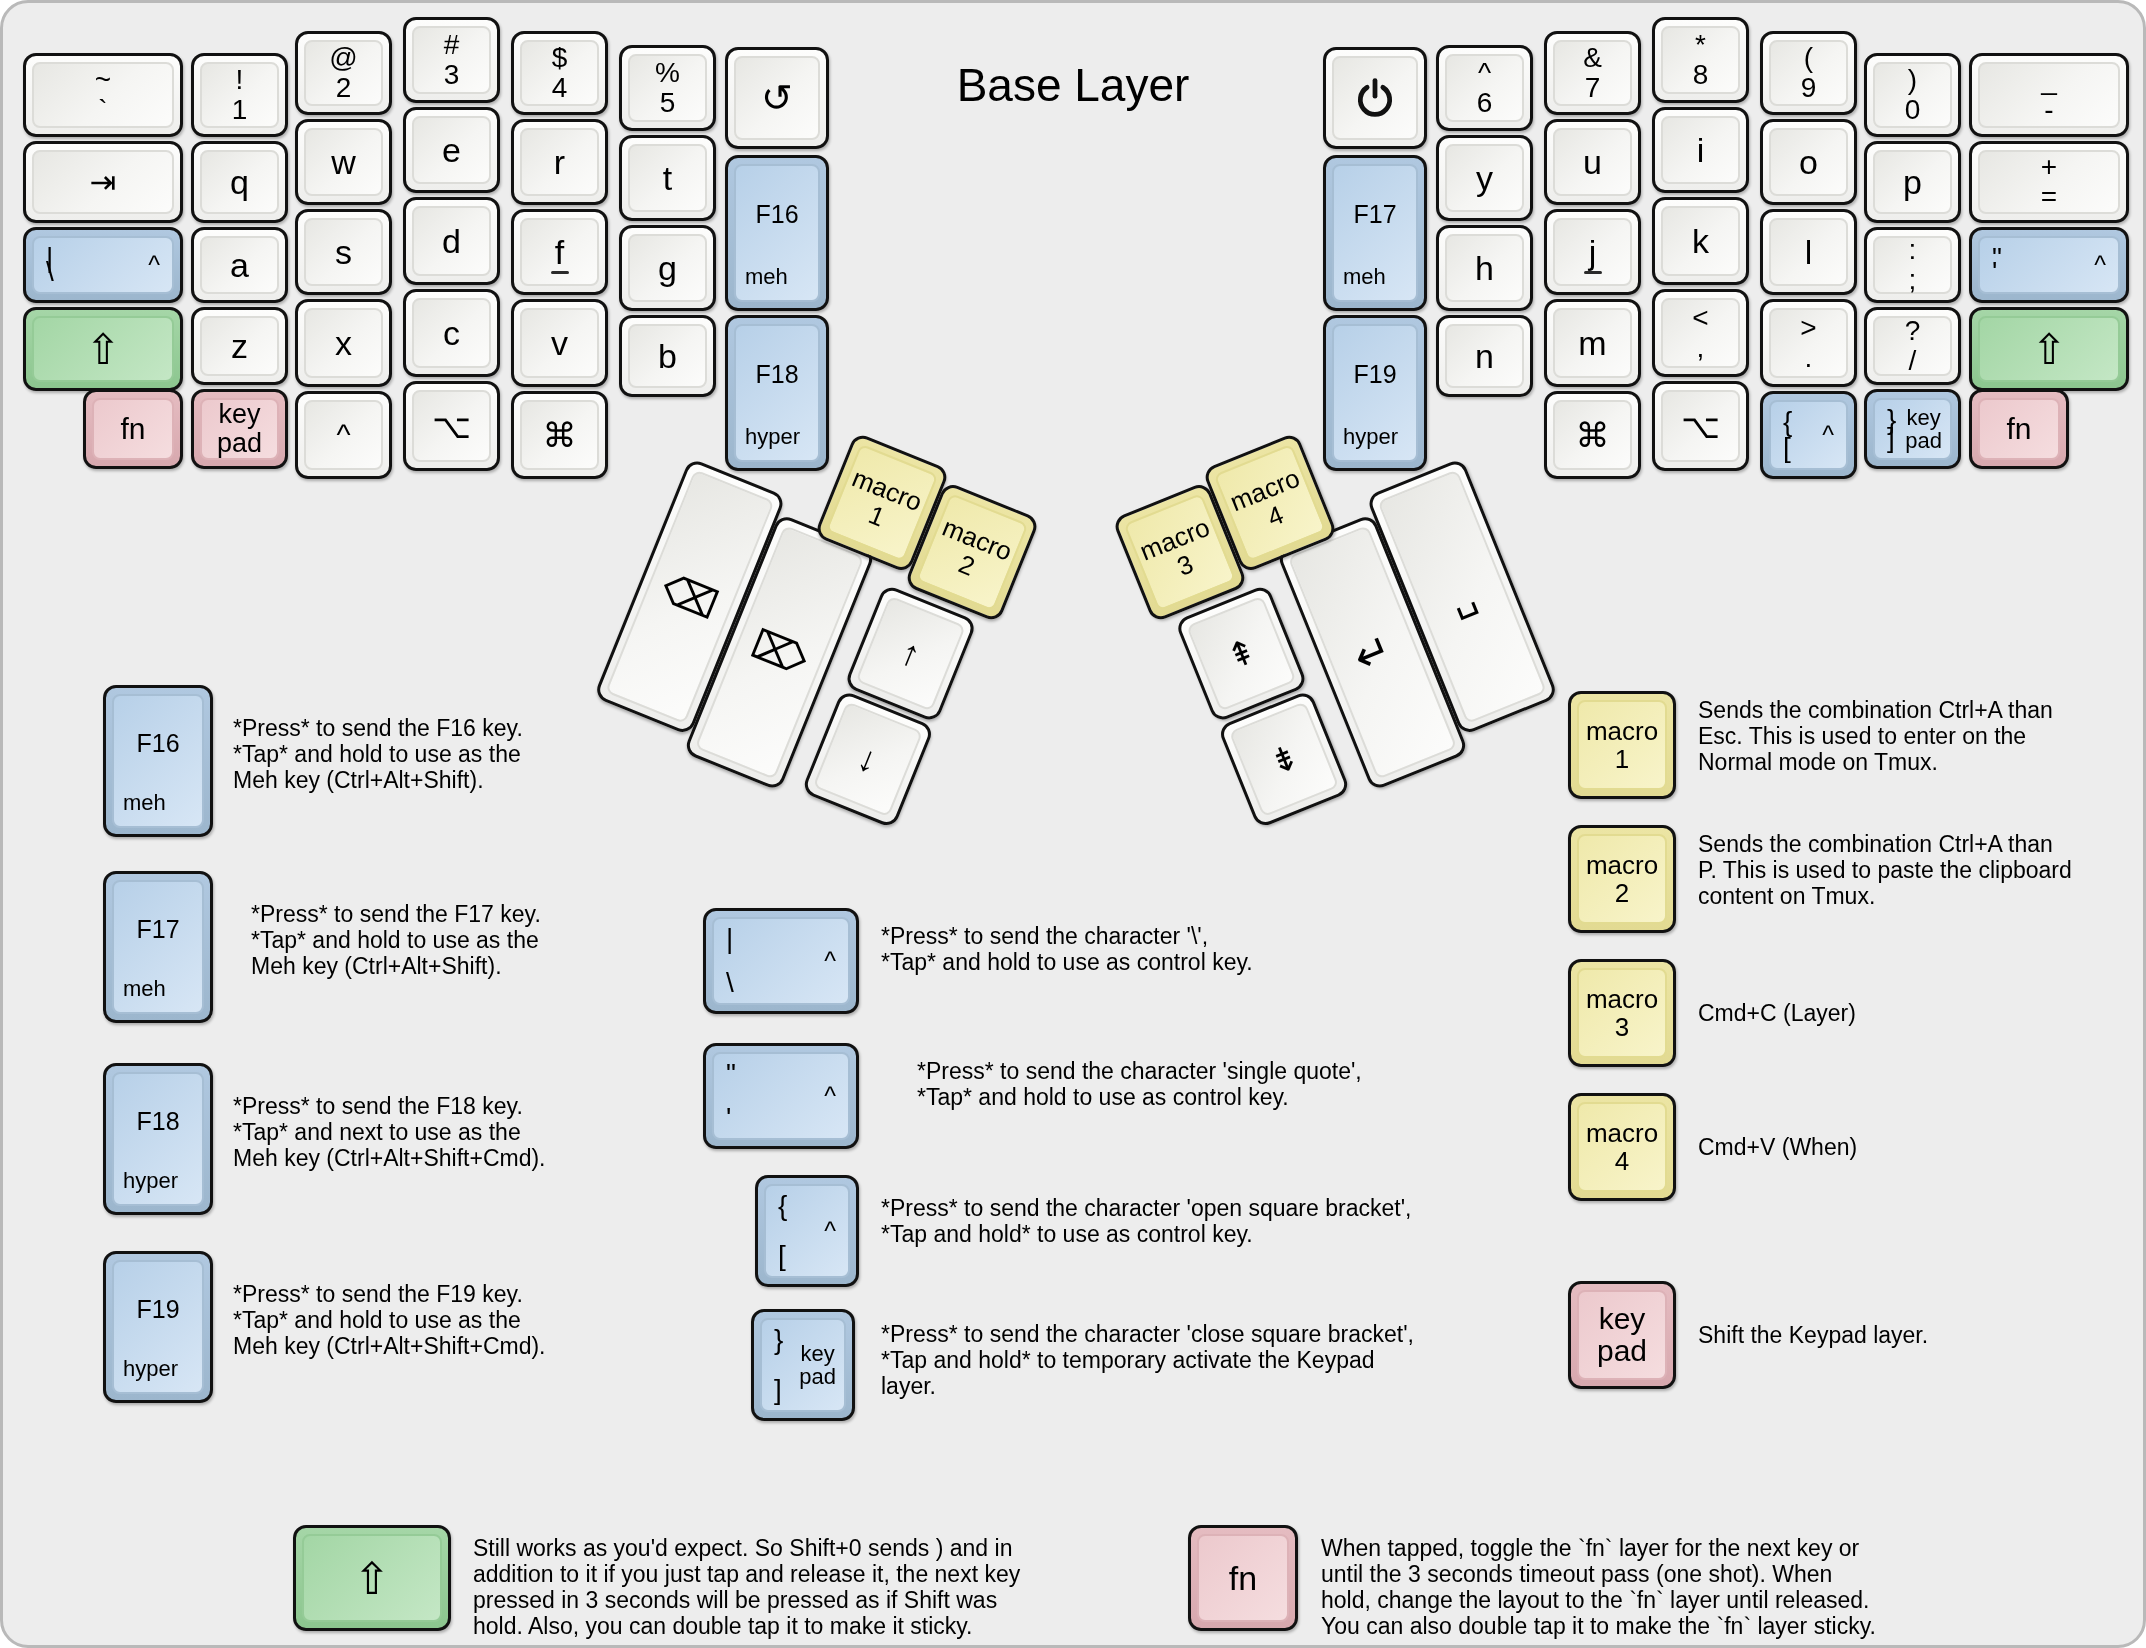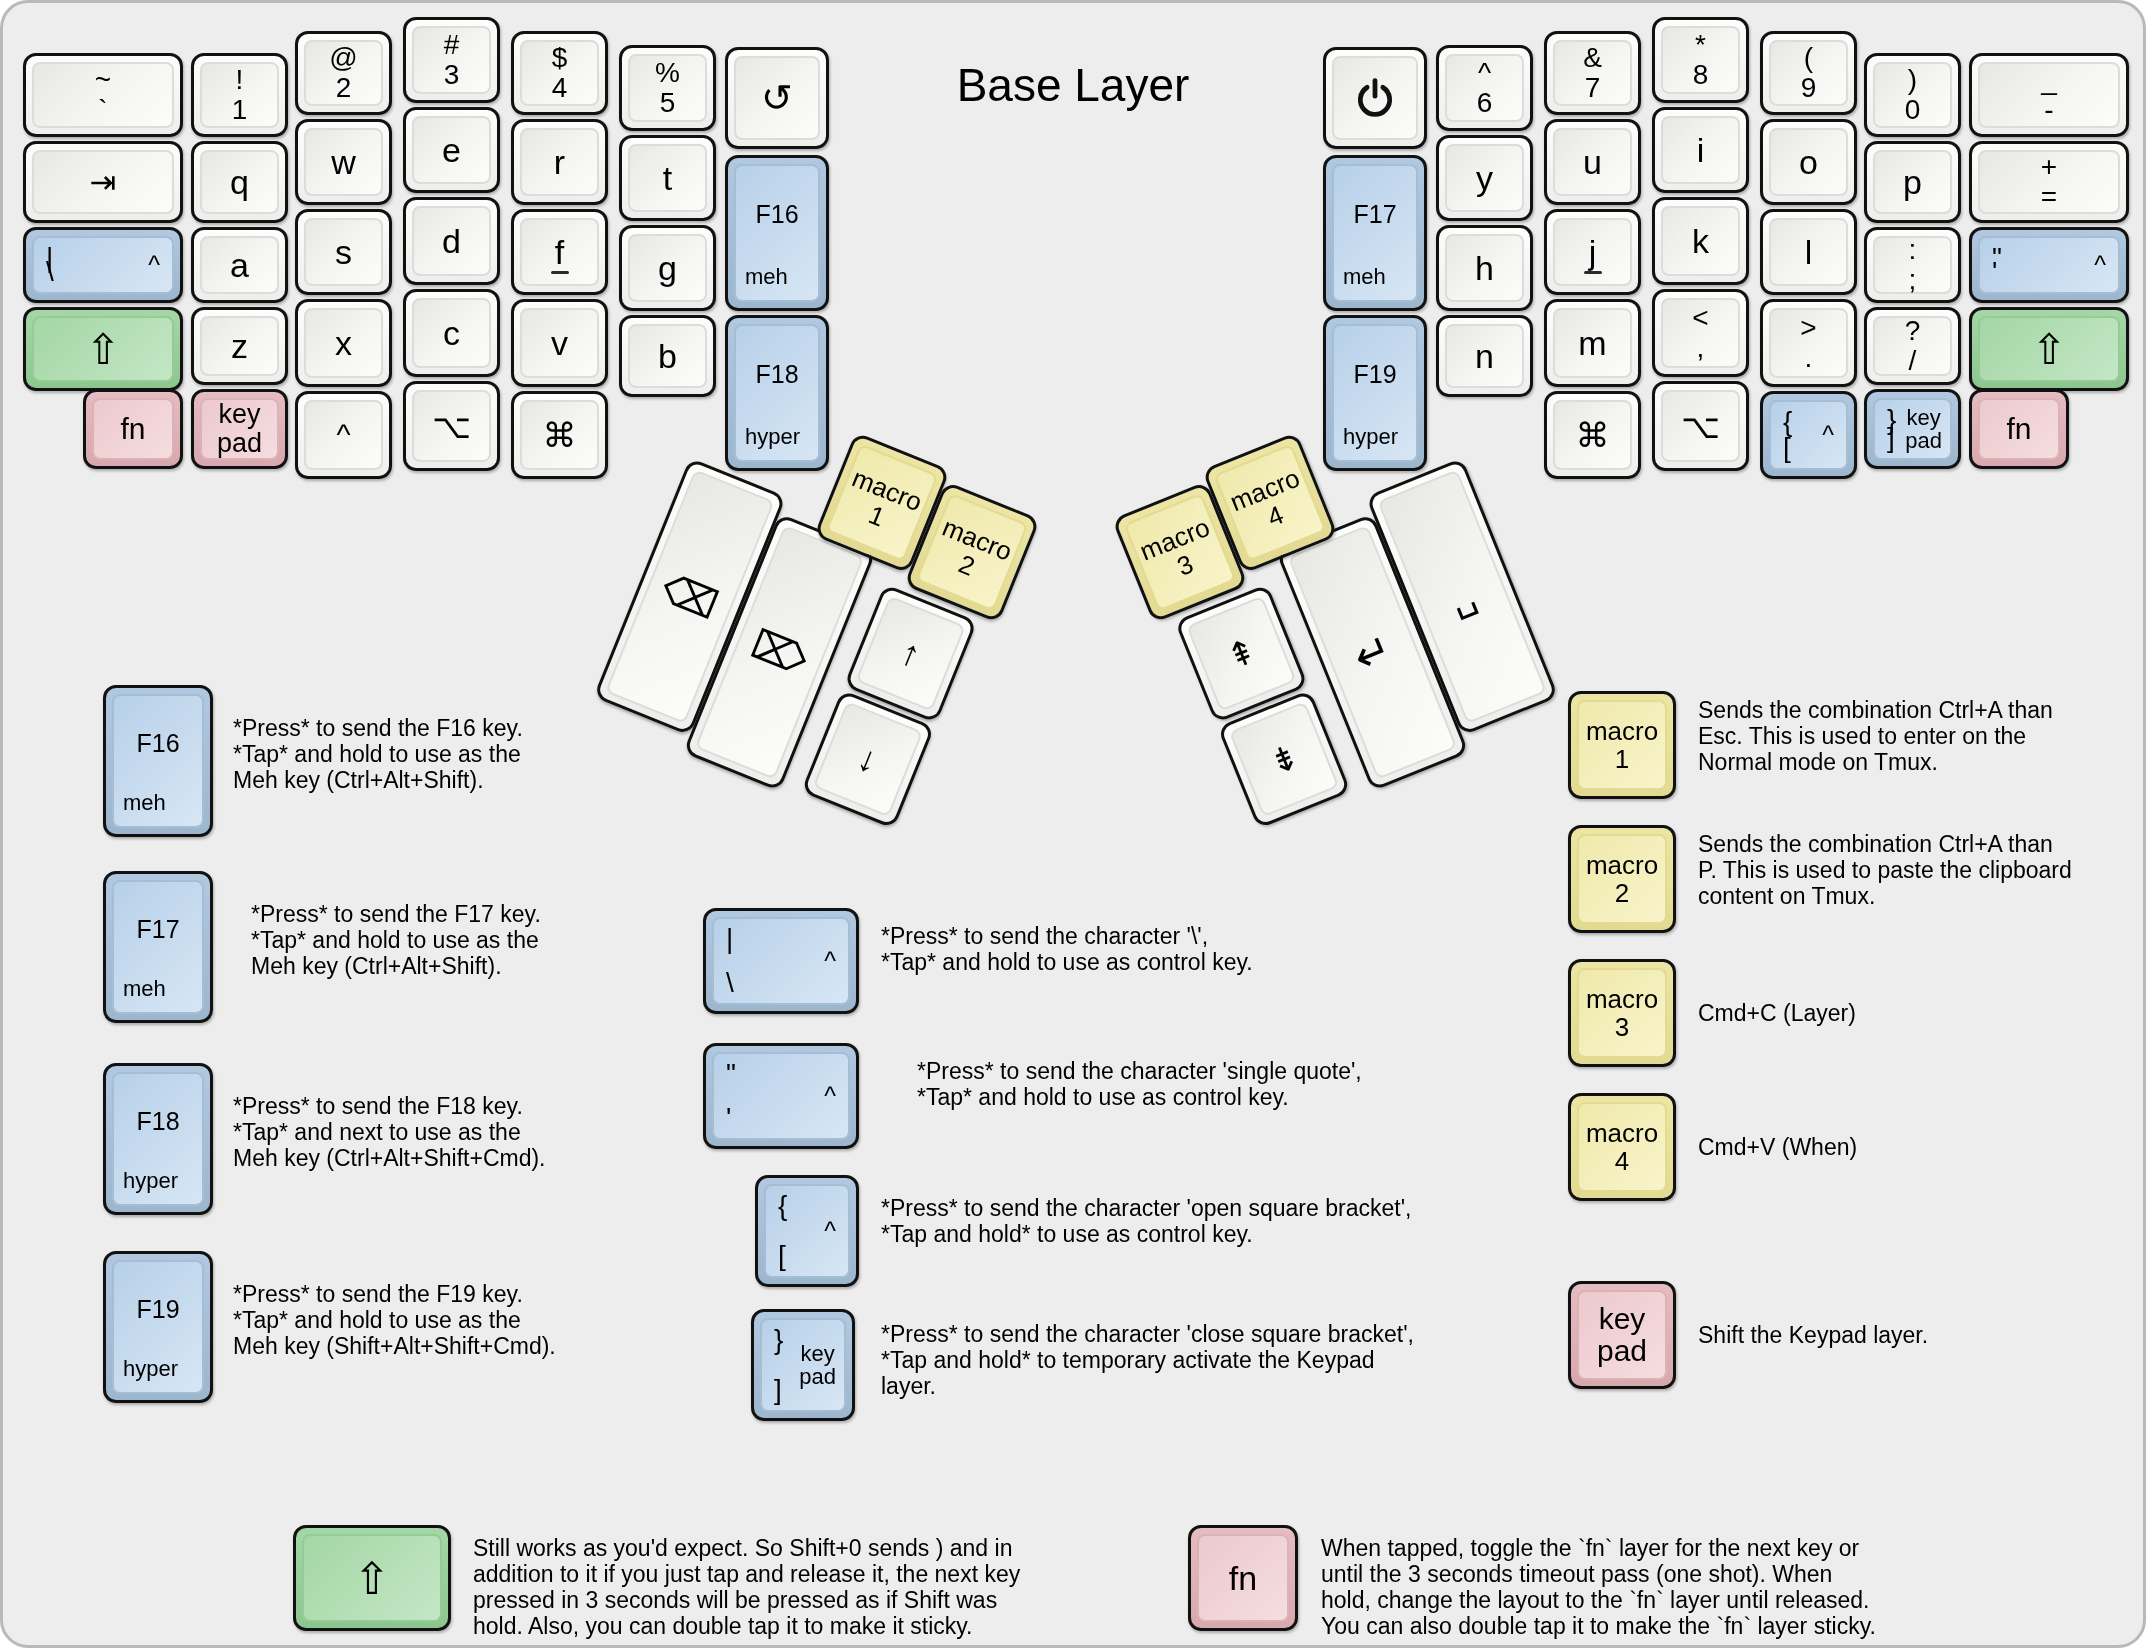--- a/index.html
+++ b/index.html
@@ -571,21 +571,21 @@
 *Tap* and next to use as the
 Meh key (Ctrl+Alt+Shift+Cmd).</div>
         <div class="key blue" style="left: 100px; top: 1248px; width: 110px; height: 152px;">
           <div class="cap">
             <span class="lbl-mid">F19</span>
             <span class="lbl-low">hyper</span>
           </div>
         </div>
         <div class="legend-text" style="left: 230px; top: 1278px;">*Press* to send the F19 key.
 *Tap* and hold to use as the
-Meh key (Shift+Alt+Shift+Cmd).</div>
+Meh key (Ctrl+Alt+Shift+Cmd).</div>
         <div class="key blue" style="left: 700px; top: 905px; width: 156px; height: 106px;">
           <div class="cap">
             <span class="corner-tl">|</span>
             <span class="corner-bl">\</span>
             <span class="lbl-right">^</span>
           </div>
         </div>
         <div class="legend-text" style="left: 878px; top: 920px;">*Press* to send the character '\',
 *Tap* and hold to use as control key.</div>
         <div class="key blue" style="left: 700px; top: 1040px; width: 156px; height: 106px;">

